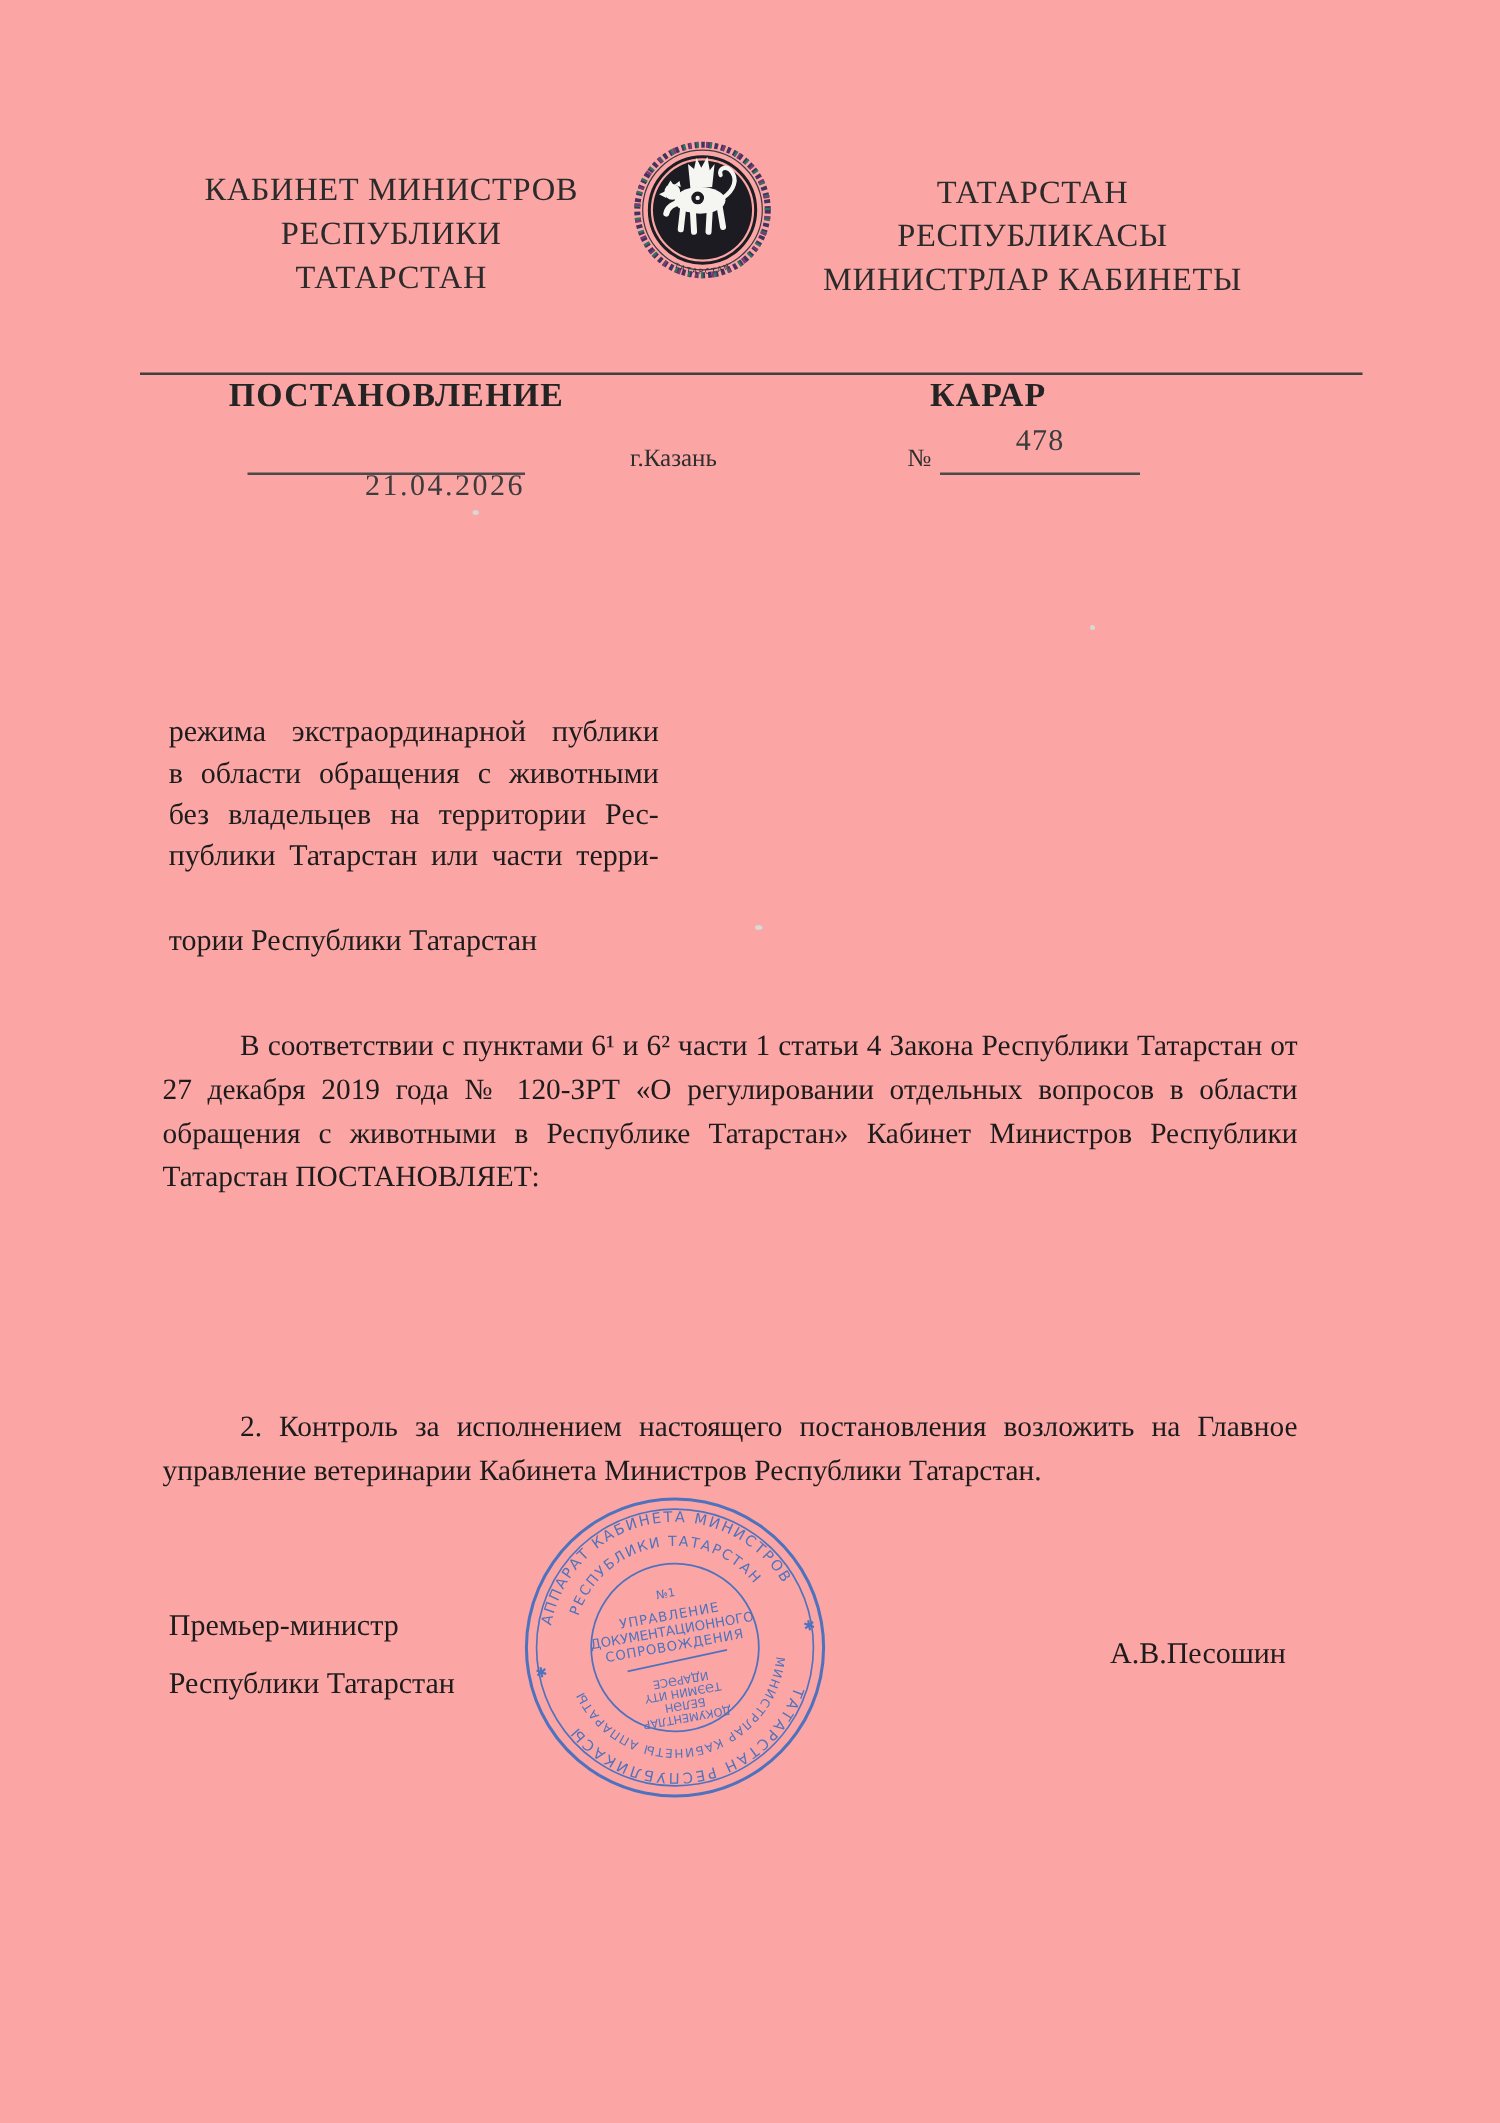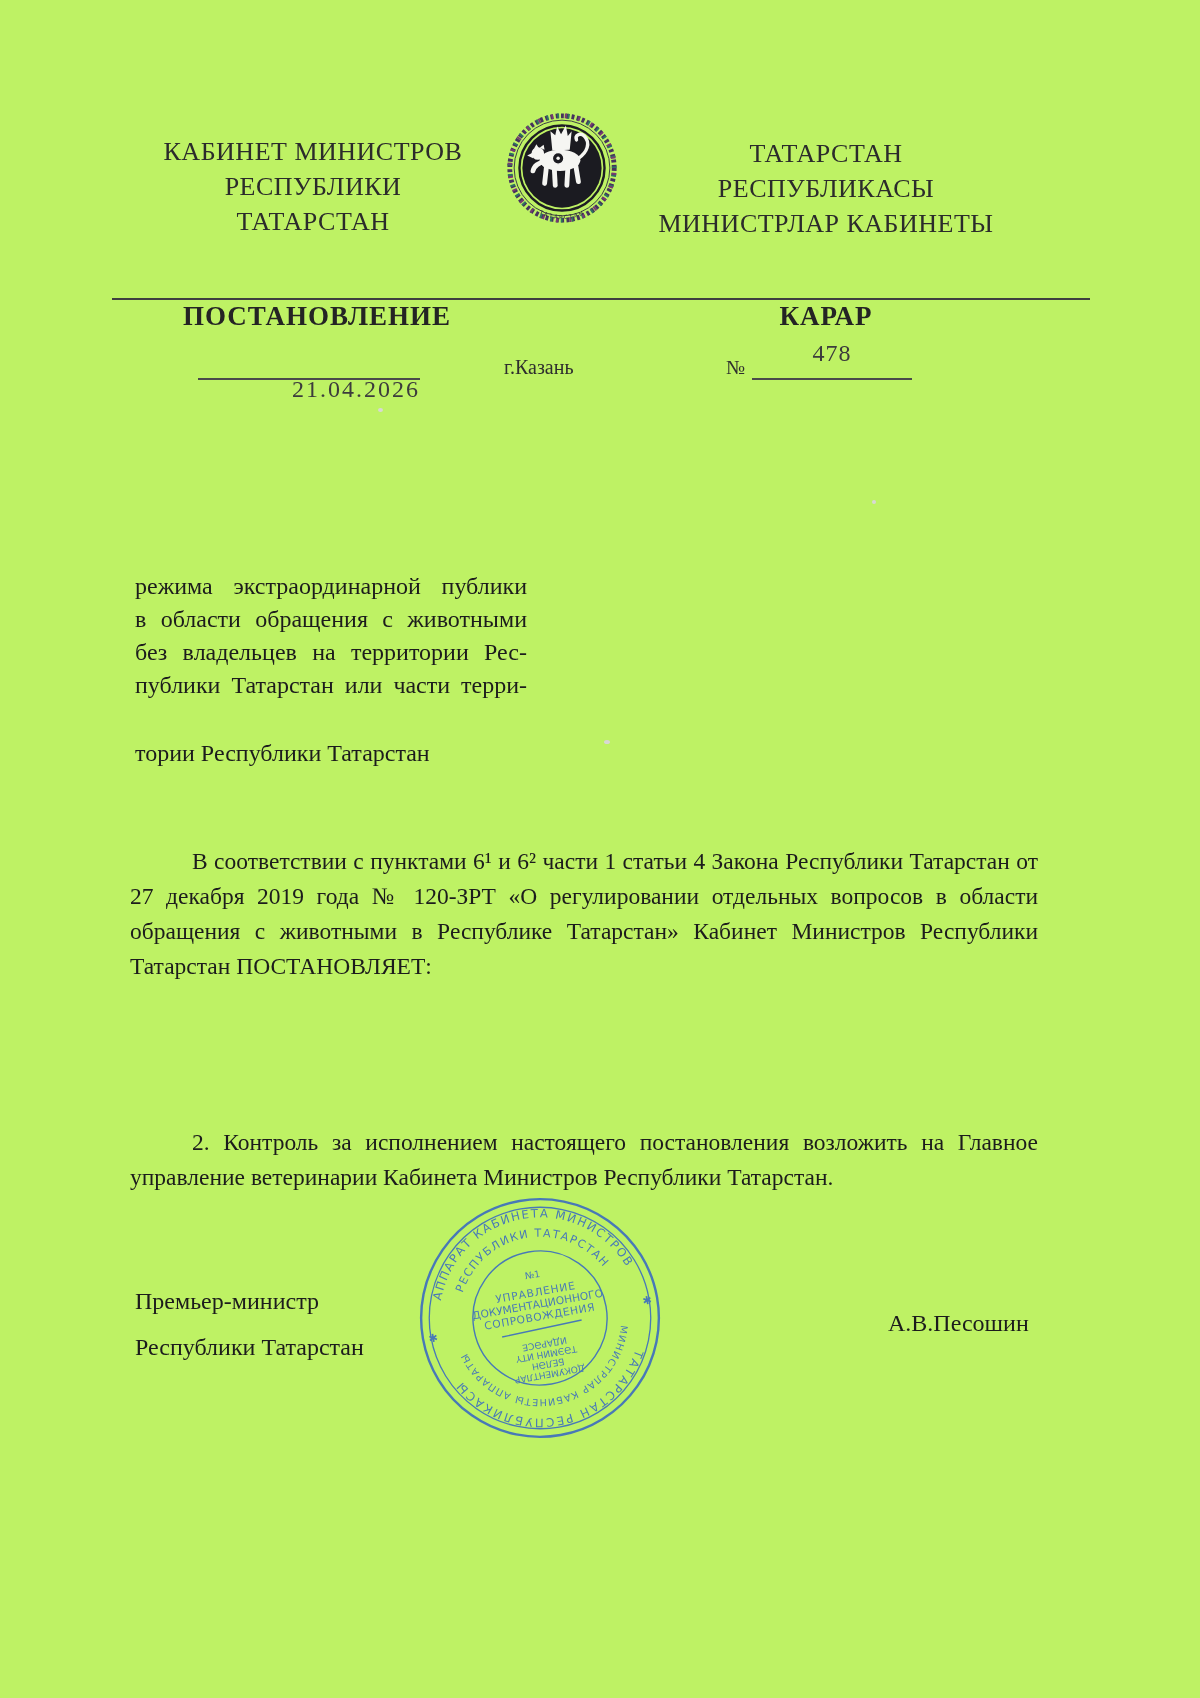--- a/index.html
+++ b/index.html
@@ -1,39 +1,39 @@
 <!DOCTYPE html>
 <html><head>
 <meta charset="utf-8">
 <style>
   * { margin:0; padding:0; box-sizing:border-box; }
   html,body { background:#ffffff; }
   .page {
     position:relative; width:1200px; height:1698px;
-    background:#bef264; overflow:hidden;
+    background:#fca5a5; overflow:hidden;
     font-family:"Liberation Serif","DejaVu Serif",serif;
     color:#1f1f1f;
   }
   
   .org-left  { position:absolute; left:148px; top:134px; width:330px;
                text-align:center; font-size:26px; line-height:35px;
                letter-spacing:0.5px; color:#2b2b2b; }
   .org-right { position:absolute; left:640px; top:136px; width:372px;
                text-align:center; font-size:26px; line-height:35px;
                letter-spacing:0.5px; color:#2b2b2b; }
   .emblem { position:absolute; left:504px; top:110px; width:116px; height:116px; }
 
   .rule { position:absolute; left:112px; top:298px; width:978px; height:2px;
           background:#3f3f3f; }
 
   .doc-type-ru { position:absolute; left:183px; top:301px; width:244px;
                  text-align:left; font-weight:bold; font-size:27px;
                  letter-spacing:1px; color:#242424; }
   .doc-type-tt { position:absolute; left:744px; top:301px; width:164px;
-                 text-align:center; font-weight:bold; font-size:27px;
+                 font-weight:bold; font-size:27px;
                  letter-spacing:1px; color:#242424; }
 
   .date-value { position:absolute; left:198px; top:340px; width:222px;
                 text-align:right; font-size:24px; letter-spacing:2px; color:#3c3c3c;margin-top:36px; }
   .date-line  { position:absolute; left:198px; top:378px; width:222px;
                 border-top:2px solid #4a4a4a; }
   .place      { position:absolute; left:504px; top:356px; font-size:20px; color:#2e2e2e; }
   .num-sign   { position:absolute; left:726px; top:356px; font-size:20px; color:#2e2e2e; }
   .num-value  { position:absolute; left:752px; top:340px; width:160px;
                 text-align:center; font-size:24px; letter-spacing:1px; color:#3c3c3c; }
@@ -41,21 +41,21 @@
                 border-top:2px solid #4a4a4a; }
 
   .subject { position:absolute; left:135px; top:570px; width:392px;
              font-size:24px; line-height:33px; color:#1c1c1c; }
   .subject .line { text-align:justify; text-align-last:justify; }
   .subject .line.last { text-align-last:left;margin-top:35px; }
 
   .body-par { position:absolute; left:130px; width:908px;
               font-size:23.5px; line-height:35px; text-align:justify;
               text-indent:62px; color:#1c1c1c; }
-  .p1 { top:820px;margin-top:24px; }
+  .p1 { top:820px; }
   .p2 { top:1020px; }
   .p3 { top:1125px; }
 
   .sig-post { position:absolute; left:135px; top:1278px;
               font-size:24px; line-height:46px; color:#1c1c1c; }
   .sig-name { position:absolute; left:888px; top:1310px;
               font-size:24px; color:#1c1c1c; }
 
   .stamp { position:absolute; left:412px; top:1190px; width:256px; height:256px;
            transform:rotate(-10deg); opacity:0.9; }

